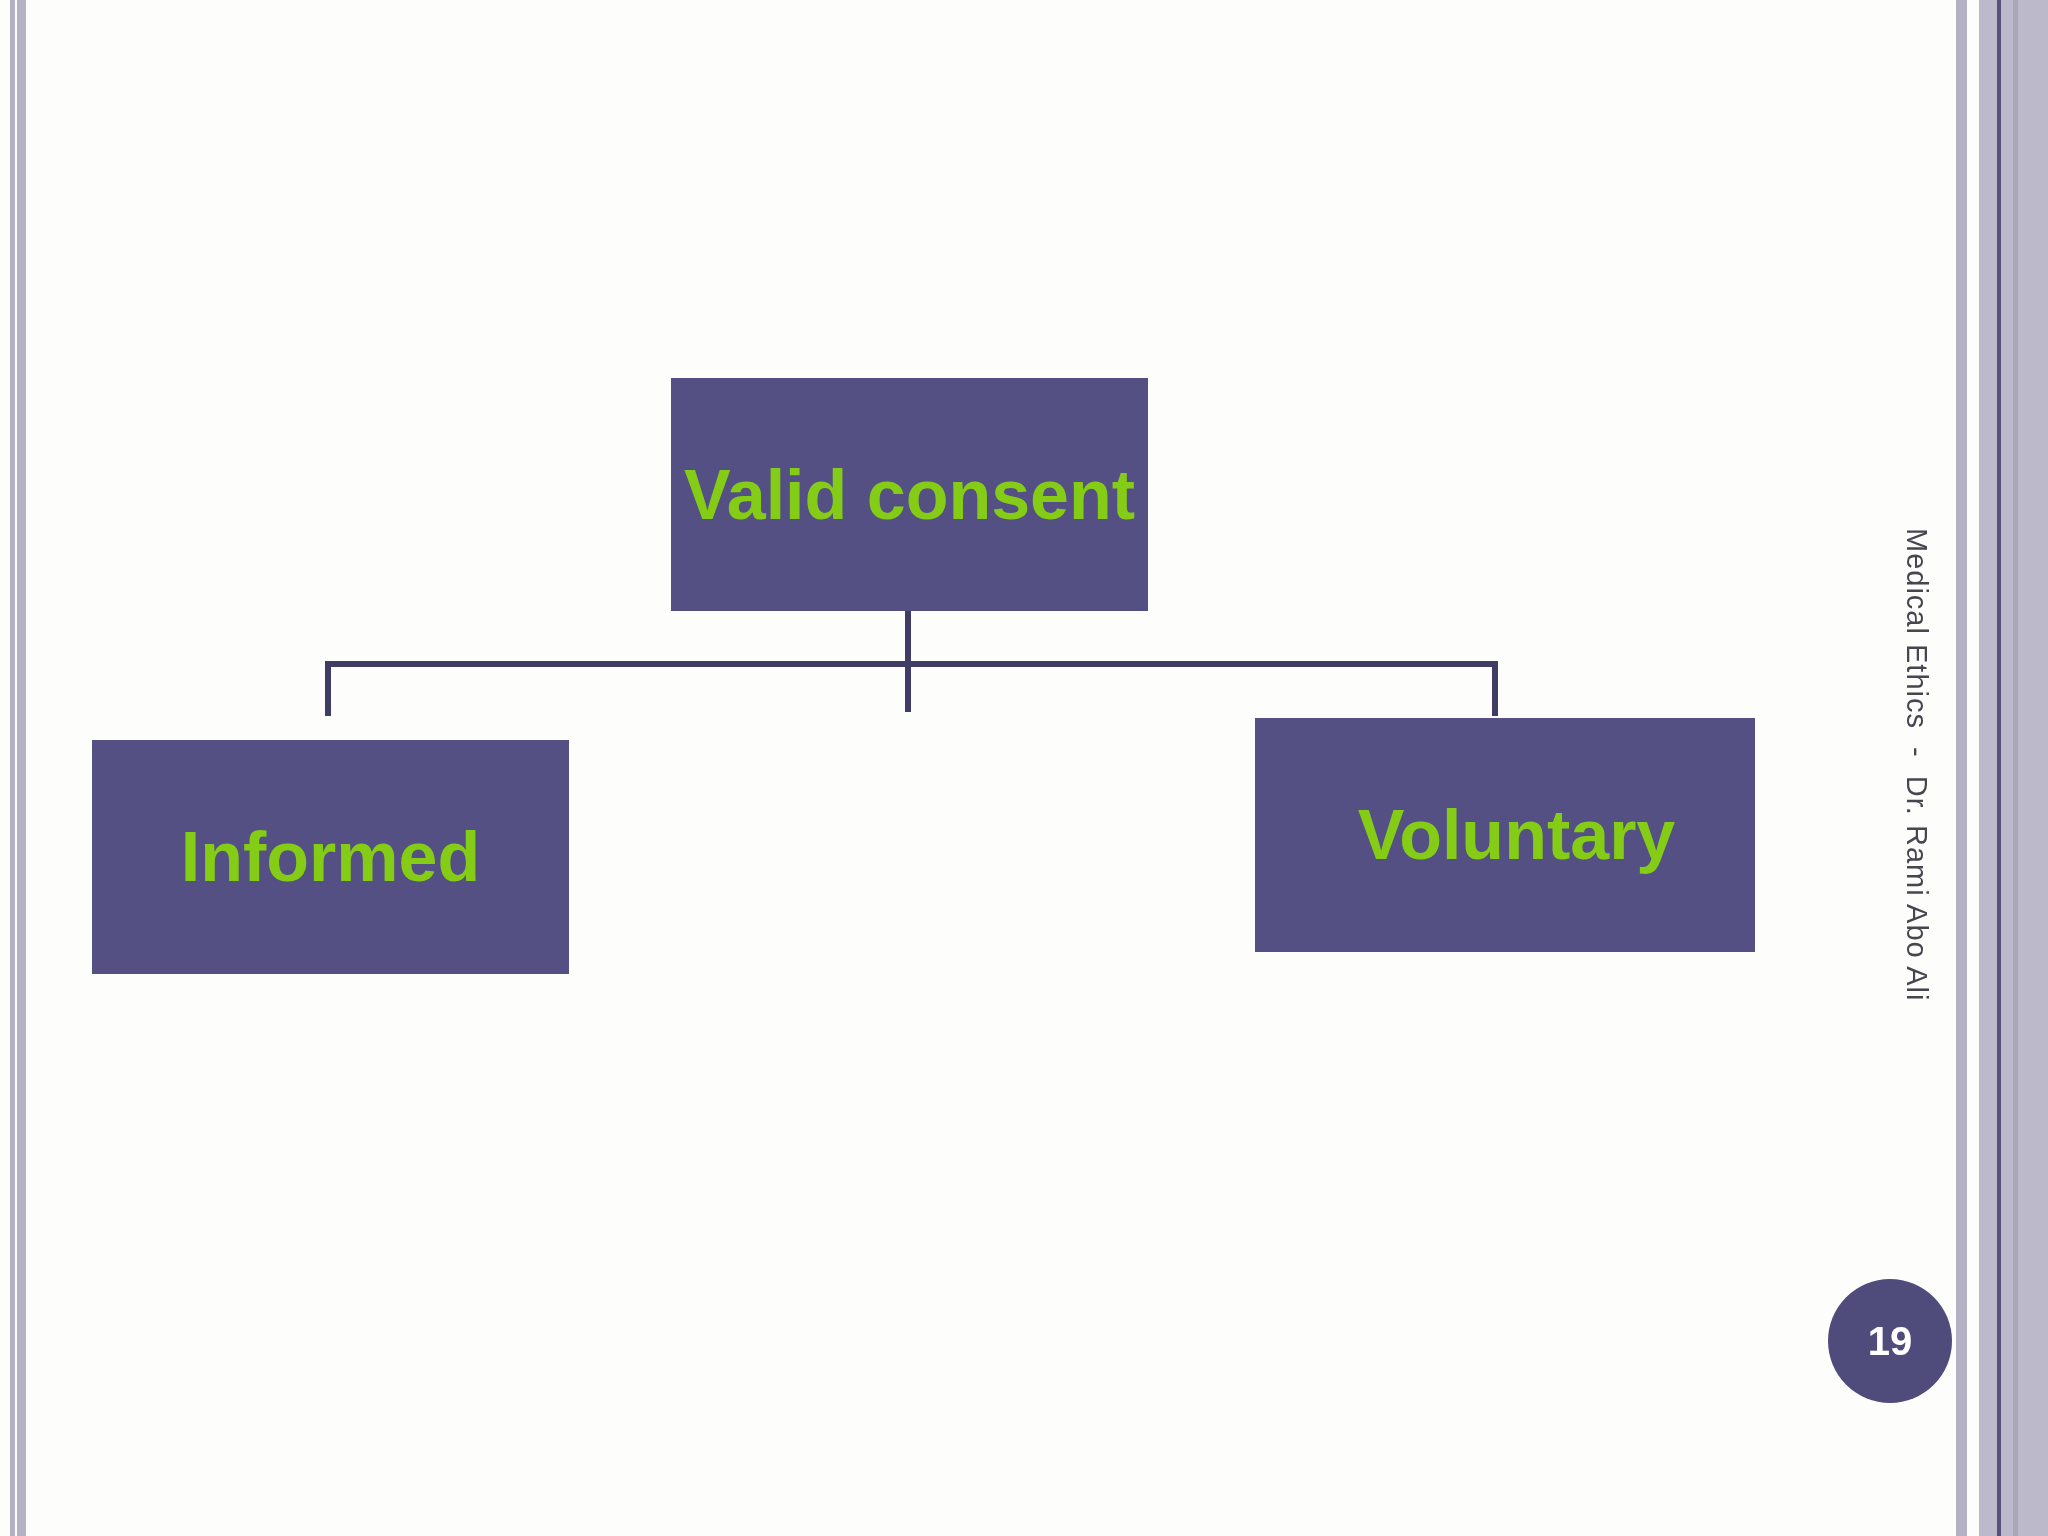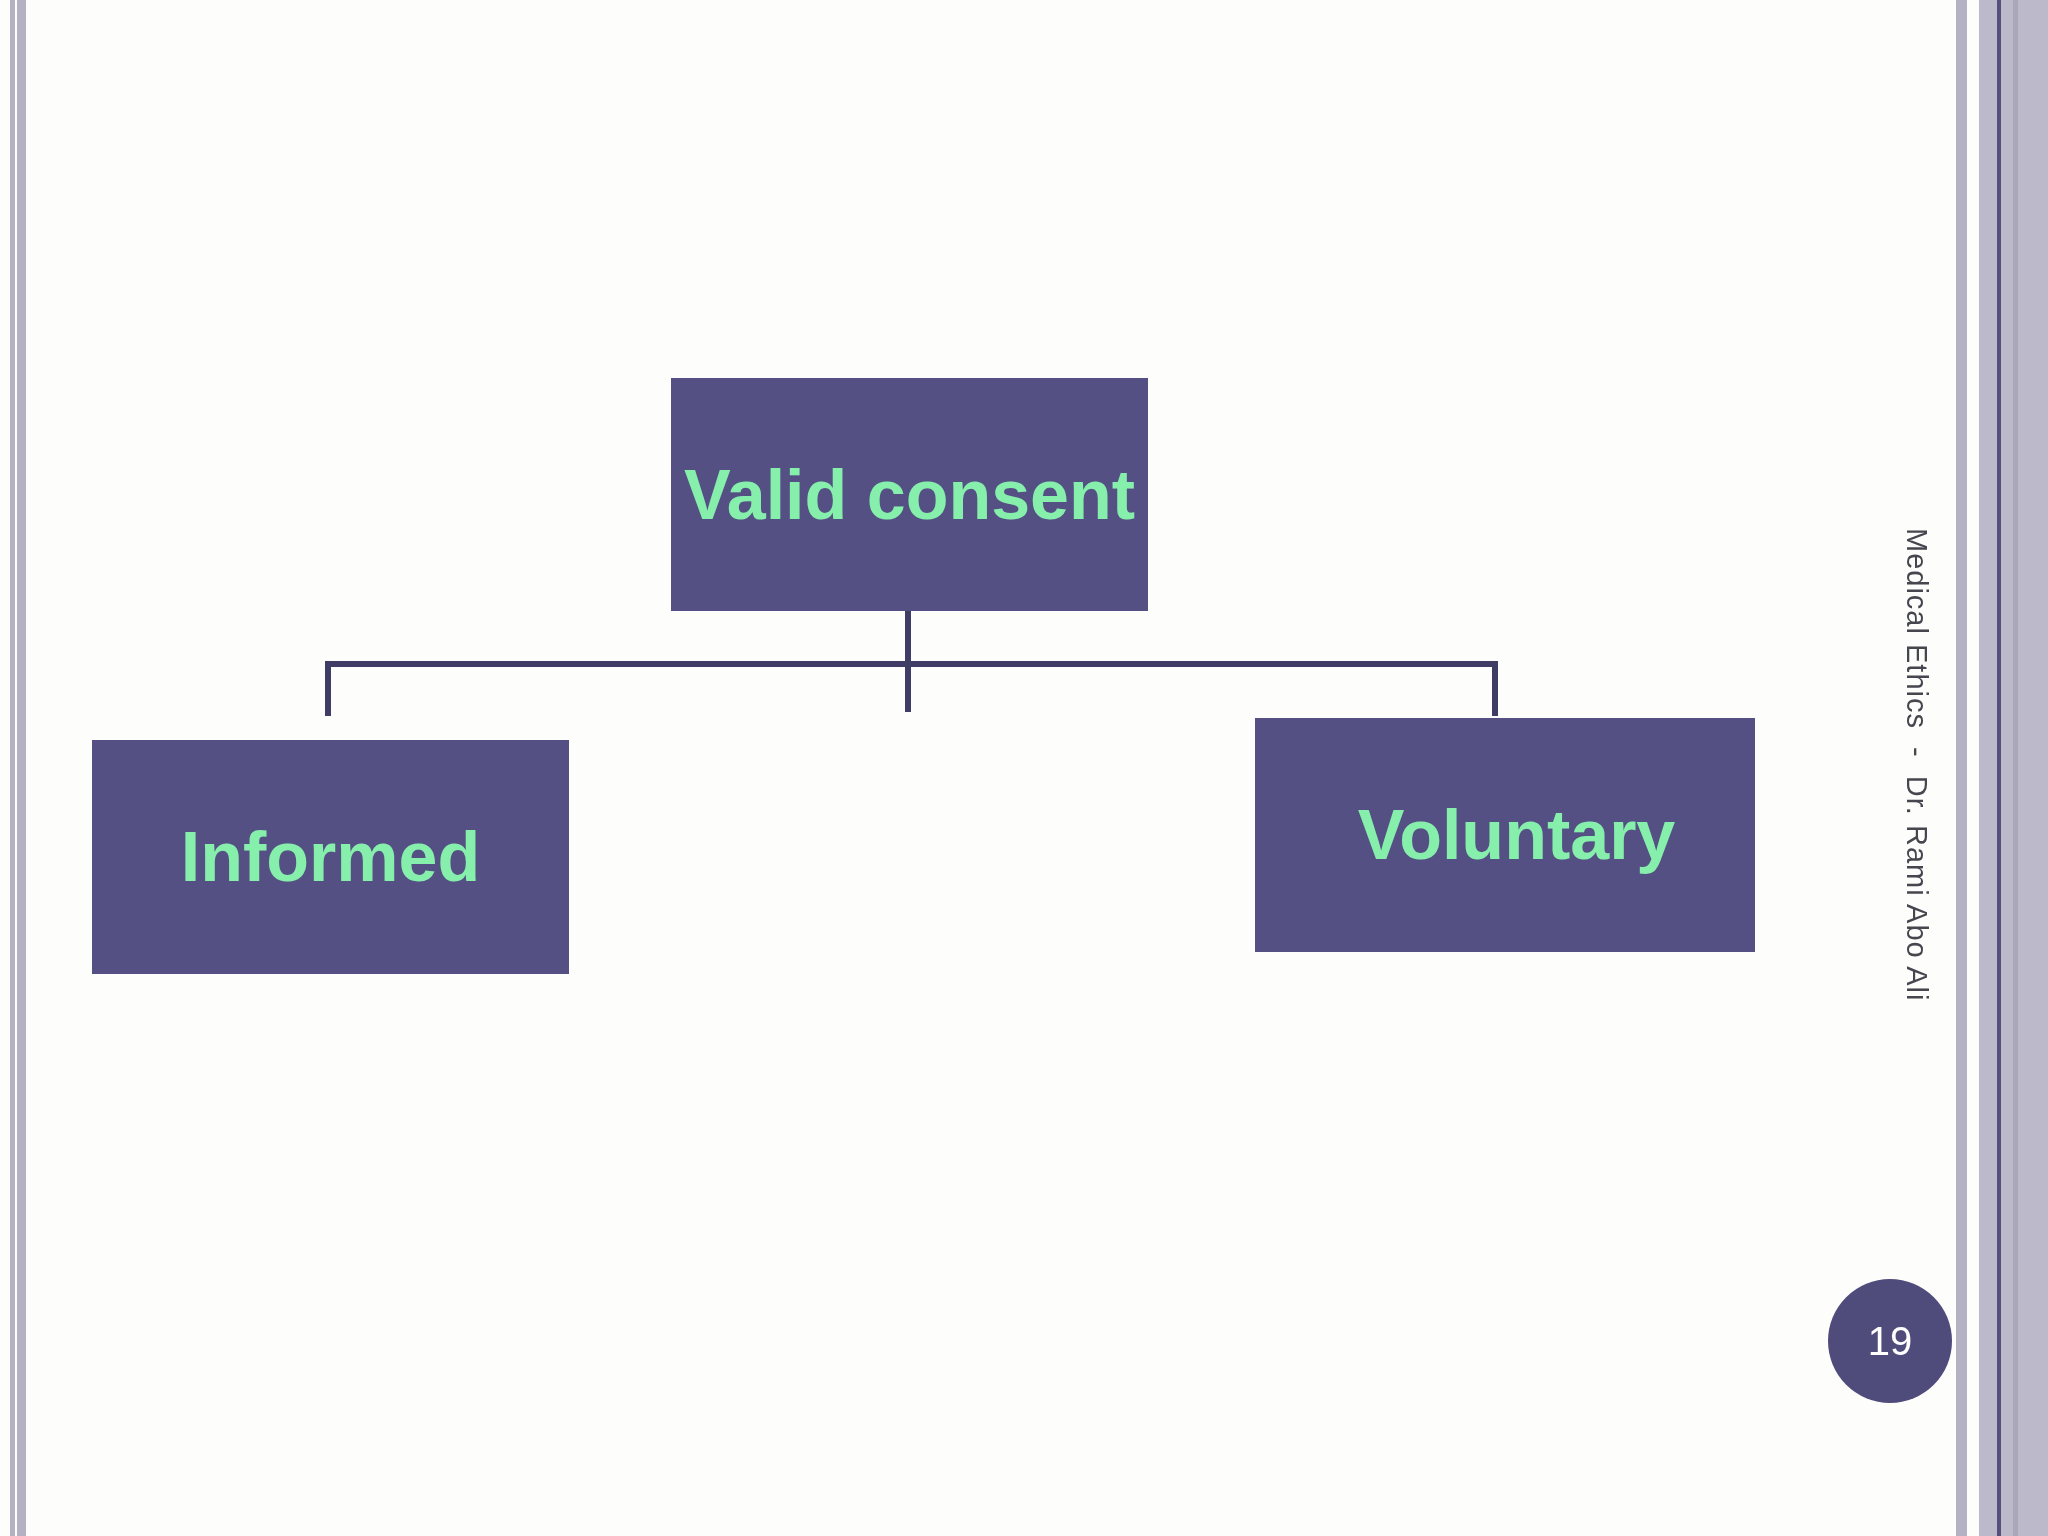--- a/index.html
+++ b/index.html
@@ -17,21 +17,21 @@
   .stripe-left-wide  { left: 17px;  width: 9px;  background: #b4b1c4; }
   .stripe-right-thin { left: 1956px; width: 11px; background: #b4b1c4; }
   .band-right        { left: 1979px; width: 69px; background: #bcb9cb; }
   .band-right .band-line   { position: absolute; top: 0; height: 100%; left: 18px; width: 4px; background: #55517c; }
   .band-right .band-shade  { position: absolute; top: 0; height: 100%; left: 34px; width: 5px; background: #aaa7bb; }
 
   
   .node {
     position: absolute;
     background: #545084;
-    color: #86efac;
+    color: #84cc16;
     display: flex;
     align-items: center;
     justify-content: center;
     font-weight: bold;
     font-size: 70px;
     letter-spacing: 0px;
     text-align: left;
   }
   .node-root      { left: 671px;  top: 378px; width: 477px; height: 233px; }
   .node-informed  { left: 92px;   top: 740px; width: 477px; height: 234px; }
@@ -64,21 +64,21 @@
     left: 1828px;
     top: 1279px;
     width: 124px;
     height: 124px;
     border-radius: 50%;
     background: #4f4c7c;
     color: #ffffff;
     display: flex;
     align-items: center;
     justify-content: center;
-    font-weight: normal;
+    font-weight: bold;
     font-size: 40px;
   }
 </style>
 </head>
 <body>
 
 <div class="stage">
 
   <div class="vstripe stripe-left-thin"></div>
   <div class="vstripe stripe-left-wide"></div>

